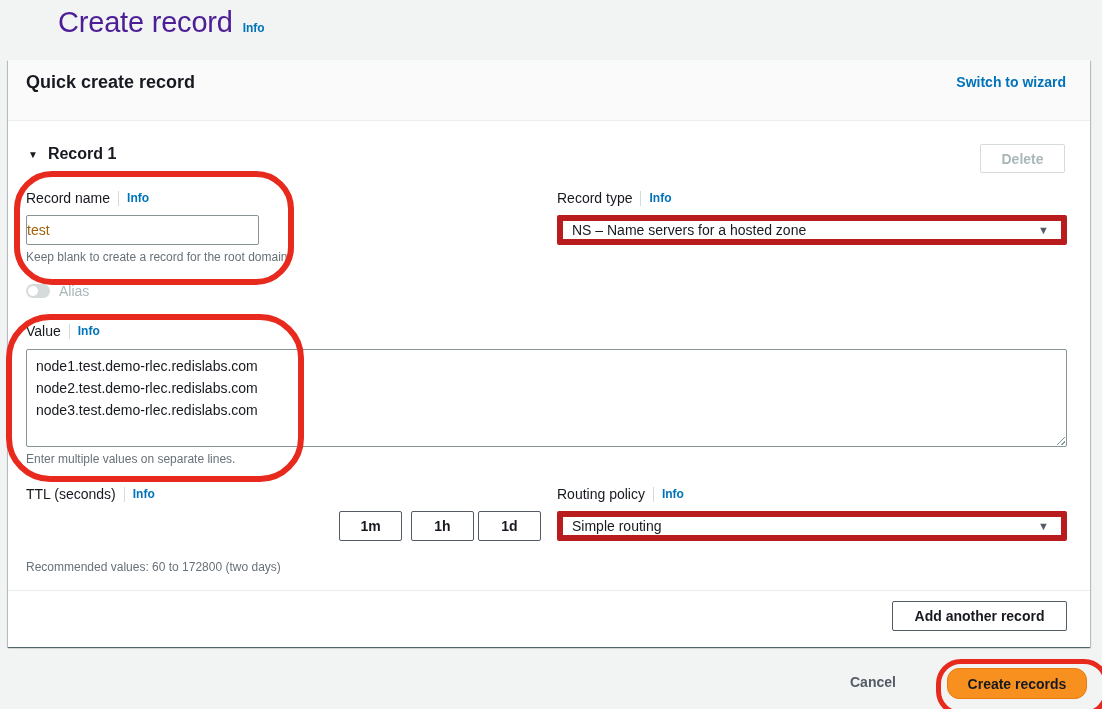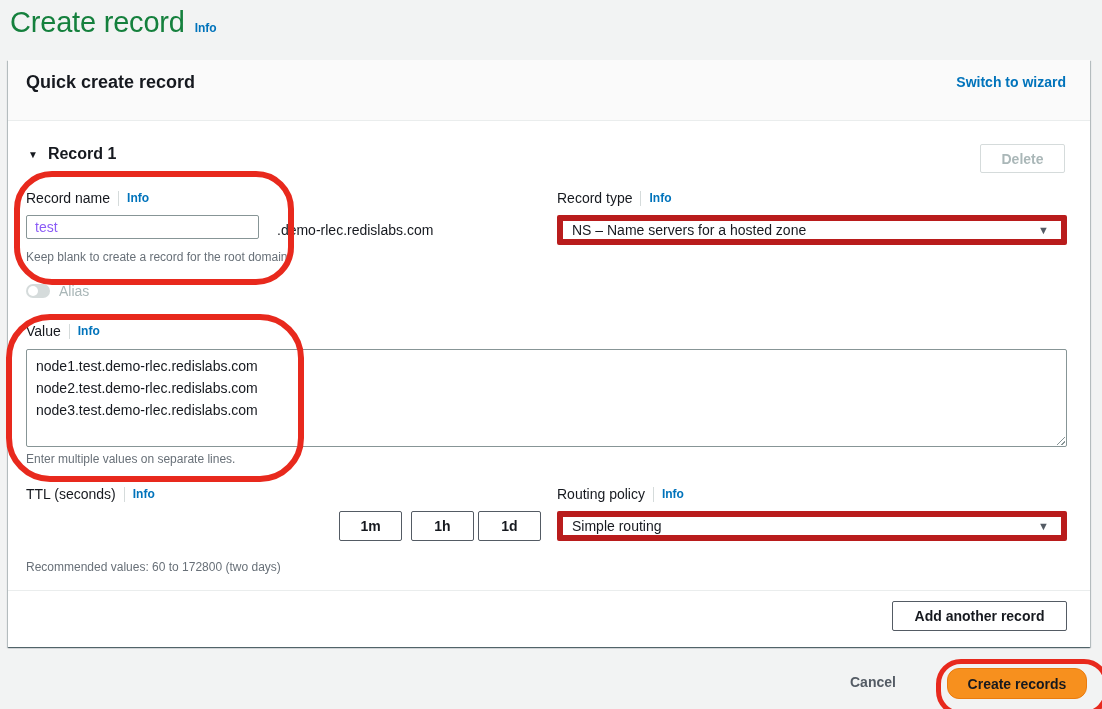--- a/index.html
+++ b/index.html
@@ -5,21 +5,21 @@
   html,body{margin:0;padding:0;}
   body{
     width:1102px;height:709px;position:relative;overflow:hidden;
     background:#f2f3f3;
     font-family:"Liberation Sans","DejaVu Sans",sans-serif;
     color:#16191f;
   }
   .abs{position:absolute;}
   
   #title-row{left:10px;top:6px;display:flex;align-items:baseline;gap:10px;}
-  #page-title{font-size:29px;font-weight:500;color:#15803d;letter-spacing:-0.2px;}
+  #page-title{font-size:29px;font-weight:500;color:#4c1d95;letter-spacing:-0.2px;margin-left:48px;}
   .info-link{font-size:12px;font-weight:700;color:#0073bb;cursor:pointer;}
   
   #card{
     left:8px;top:60px;width:1082px;height:587px;background:#ffffff;
     box-shadow:0 1px 1px 0 rgba(0,28,36,.5), 1px 1px 1px 0 rgba(0,28,36,.18), -1px 1px 1px 0 rgba(0,28,36,.18);
   }
   #card-header{
     position:absolute;left:0;top:0;right:0;height:61px;background:#fafafa;
     border-bottom:1px solid #eaeded;display:flex;align-items:center;
     justify-content:space-between;padding:0 24px 16px 18px;box-sizing:border-box;
@@ -37,21 +37,21 @@
   }
   .btn.disabled{border-color:#d5dbdb;color:#aab7b8;cursor:default;}
   #delete-btn{left:972px;top:84px;width:85px;height:29px;}
   
   .field-label{display:flex;align-items:center;font-size:14px;color:#16191f;}
   .label-sep{width:1px;height:15px;background:#d5dbdb;margin:0 8px;}
   .hint{font-size:12px;color:#687078;}
   
   .tbox{
     box-sizing:border-box;border:1px solid #879596;border-radius:2px;background:#fff;
-    font-size:14px;color:#8b5cf6;padding:0 8px;height:24px;
+    font-size:14px;color:#a16207;padding:0 0;height:30px;
     font-family:"Liberation Sans","DejaVu Sans",sans-serif;outline:none;
   }
   .select{
     box-sizing:border-box;border:6px solid #b91c1c;border-radius:2px;background:#fff;
     font-size:14px;color:#16191f;height:30px;display:flex;align-items:center;
     justify-content:space-between;padding:0 12px 0 9px;cursor:pointer;
   }
   .caret{font-size:11px;color:#545b64;}
   
   #name-label{left:18px;top:130px;}
@@ -115,21 +115,20 @@
     <span id="record-label">Record 1</span>
   </div>
   <div class="abs btn disabled" id="delete-btn">Delete</div>
 
   <div class="abs field-label" id="name-label">
     <span>Record name</span>
     <span class="label-sep"></span>
     <span class="info-link">Info</span>
   </div>
   <input class="tbox" id="name-input" value="test" style="">
-  <div class="abs" id="name-suffix">.demo-rlec.redislabs.com</div>
   <div class="abs hint" id="name-hint">Keep blank to create a record for the root domain.</div>
 
   <div class="abs field-label" id="type-label">
     <span>Record type</span>
     <span class="label-sep"></span>
     <span class="info-link">Info</span>
   </div>
   <div class="abs select" id="type-select">
     <span>NS – Name servers for a hosted zone</span>
     <span class="caret">▼</span>

